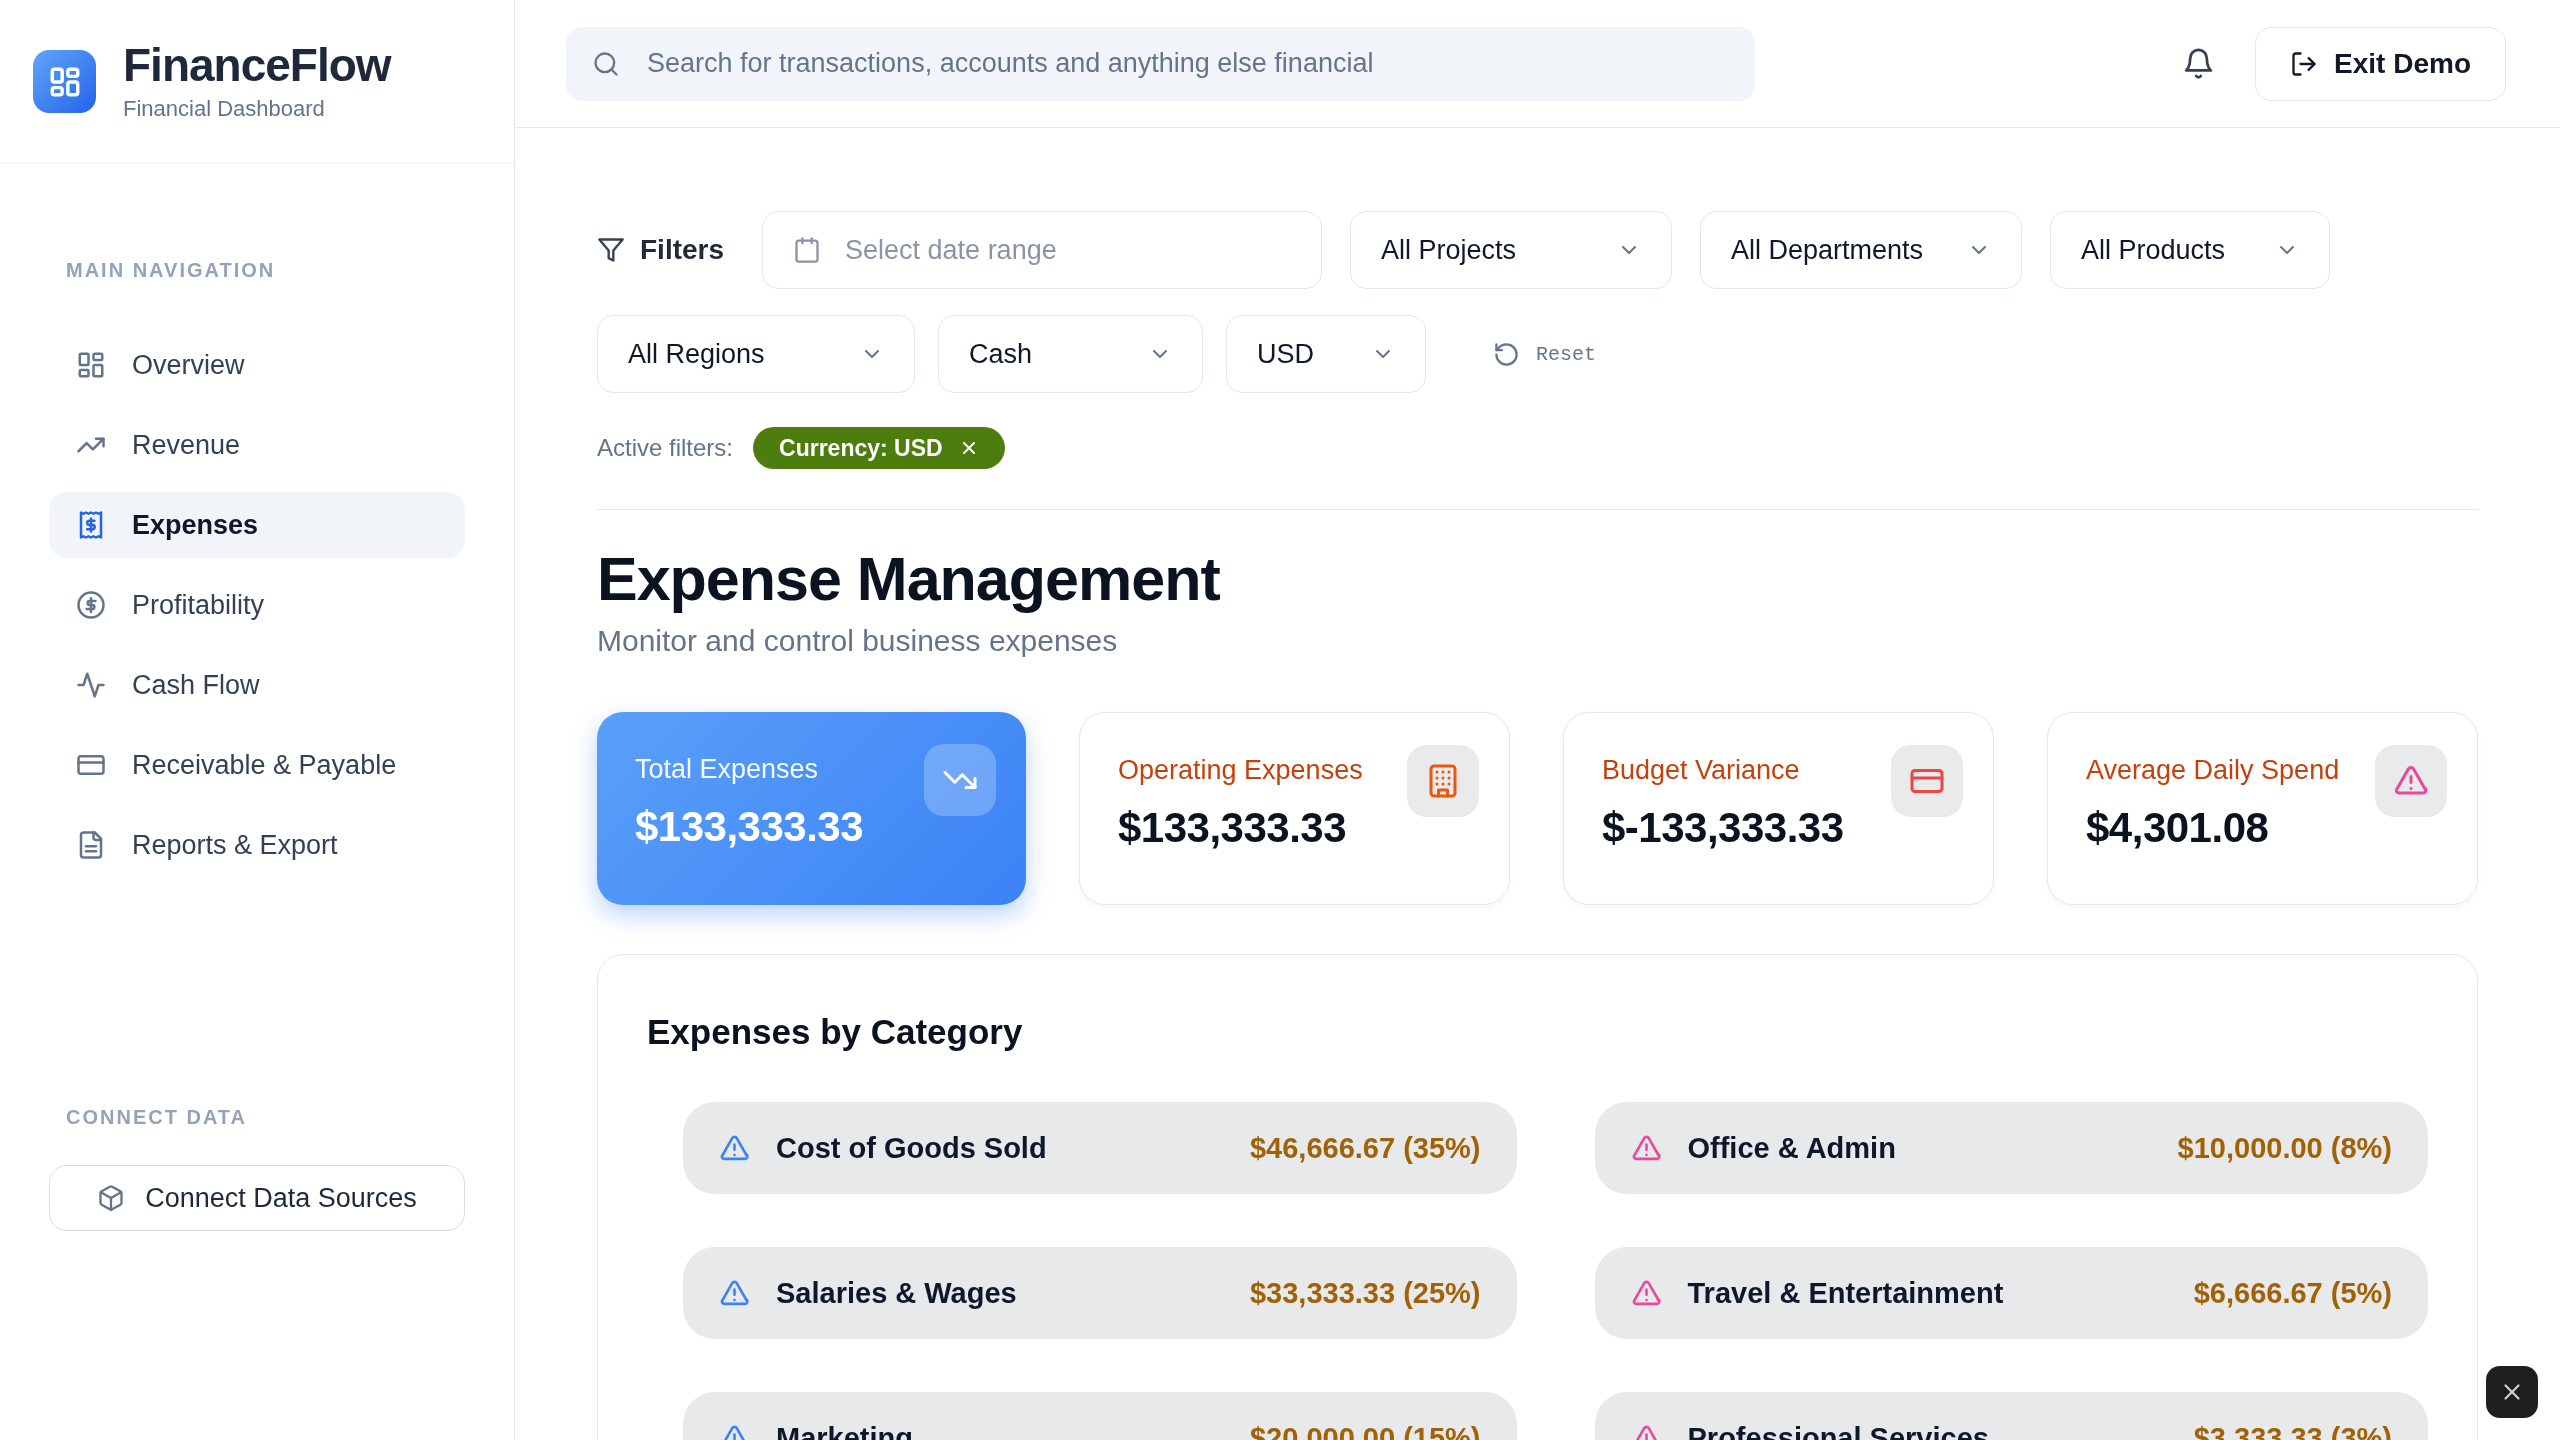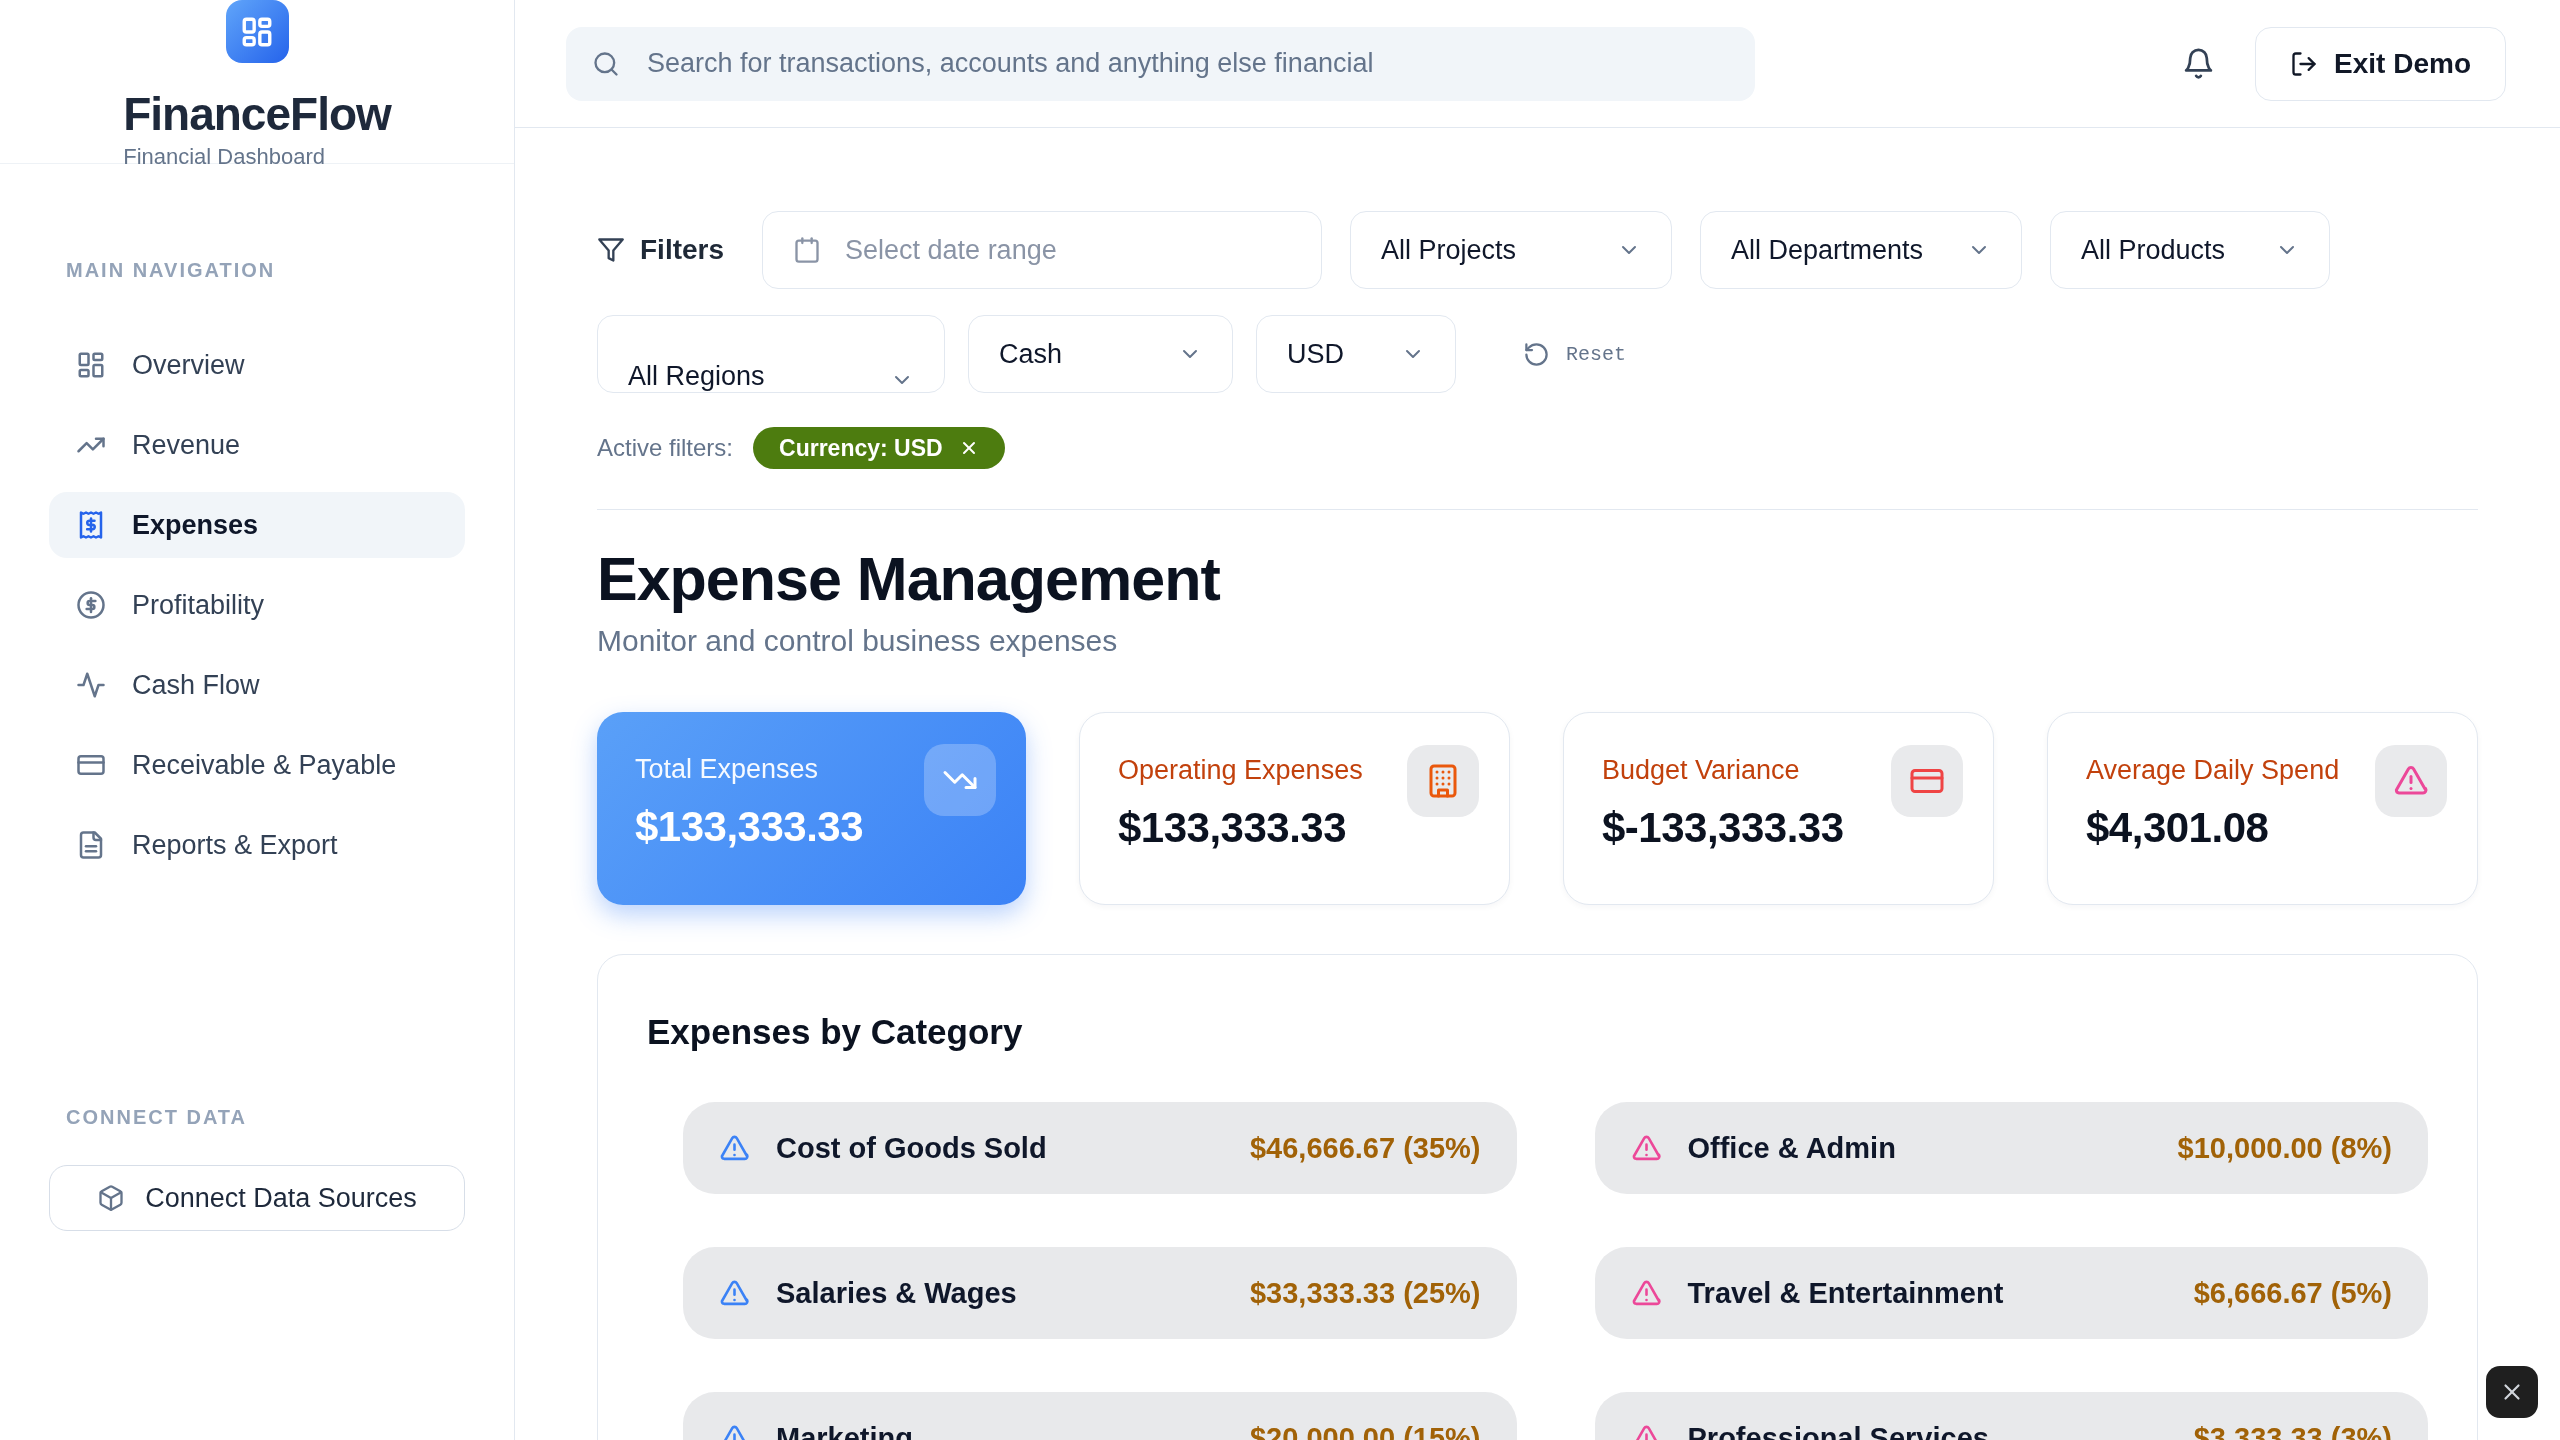--- a/index.html
+++ b/index.html
@@ -2,21 +2,21 @@
 <html><head>
 <meta charset="utf-8">
 <style>
   * { margin:0; padding:0; box-sizing:border-box; }
   html,body { width:2560px; height:1440px; overflow:hidden; background:#fff;
     font-family:"Liberation Sans","DejaVu Sans",sans-serif; color:#0f172a; }
   .app { position:relative; width:2560px; height:1440px; display:flex; }
 
   
   .sidebar { width:515px; min-width:515px; height:100%; background:#fff; border-right:1px solid #e2e8f0; display:flex; flex-direction:column; }
-  .logo-block { height:164px; border-bottom:1px solid #eef2f6; display:flex; align-items:center; padding:0 33px; gap:27px;flex-direction:column; }
+  .logo-block { height:164px; border-bottom:1px solid #eef2f6; display:flex; align-items:center; padding:0 33px; gap:27px; }
   .logo-mark { width:63px; height:63px; border-radius:16px; background:linear-gradient(135deg,#60a5fa,#2563eb); display:flex; align-items:center; justify-content:center; color:#fff; flex:0 0 auto; }
   .logo-title { font-size:46px; font-weight:bold; color:#1e293b; letter-spacing:-1px; line-height:1.05; }
   .logo-sub { font-size:22px; color:#64748b; margin-top:6px; }
   .nav-section-title { font-size:20px; font-weight:bold; color:#94a3b8; letter-spacing:2px; margin:95px 0 0 66px; }
   .nav-list { margin-top:50px; padding:0 49px; display:flex; flex-direction:column; gap:14px; }
   .nav-item { height:66px; border-radius:18px; display:flex; align-items:center; gap:26px; padding:0 27px; color:#334155; font-size:27px; cursor:pointer; }
   .nav-item .nicon { color:#64748b; display:flex; }
   .nav-item.active { background:#f1f5f9; color:#0f172a; font-weight:bold; }
   .nav-item.active .nicon { color:#2563eb; }
   .connect-title { font-size:20px; font-weight:bold; color:#94a3b8; letter-spacing:2px; margin:228px 0 0 66px; }
@@ -38,21 +38,21 @@
   .main { flex:1; overflow:hidden; padding:83px 82px 0 82px; }
   .filters-row { display:flex; align-items:center; gap:28px; }
   .filters-label { display:flex; align-items:center; gap:15px; font-size:28px; font-weight:bold; color:#1f2937; margin-right:10px; }
   .filters-label .nicon { color:#334155; display:flex; }
   .select { height:78px; background:#fff; border:1px solid #e2e8f0; border-radius:16px; display:flex; align-items:center; padding:0 30px; gap:24px; font-size:27px; color:#0f172a; cursor:pointer; }
   .select .chev { color:#64748b; margin-left:auto; display:flex; }
   .date-range { width:560px; color:#8a94a6; }
   .date-range .nicon { color:#8a94a6; display:flex; }
   .w-projects { width:322px; } .w-departments { width:322px; } .w-products { width:280px; }
   .filters-row2 { display:flex; align-items:center; gap:23px; margin-top:26px; }
-  .w-regions { width:348px;align-items:flex-end; } .w-cash { width:265px; } .w-usd { width:200px; }
+  .w-regions { width:318px; } .w-cash { width:265px; } .w-usd { width:200px; }
   .reset-btn { display:flex; align-items:center; gap:16px; color:#64748b; font-size:20px; margin-left:44px; cursor:pointer; background:none; border:none; font-family:Liberation Mono, monospace; }
   .active-filters { display:flex; align-items:center; gap:20px; margin-top:34px; }
   .active-filters-label { font-size:24px; color:#64748b; }
   .chip { height:42px; background:#4d7c0f; border-radius:999px; color:#fff; font-size:23px; font-weight:bold; display:flex; align-items:center; gap:16px; padding:0 26px; cursor:pointer; }
   .chip .chip-x { display:flex; color:#fff; }
   .section-divider { border:none; border-top:1px solid #e2e8f0; margin-top:40px; }
 
   .page-title { margin-top:34px; font-size:61px; font-weight:bold; color:#0b1220; letter-spacing:-1px; }
   .page-subtitle { margin-top:10px; font-size:30px; color:#64748b; }
 

